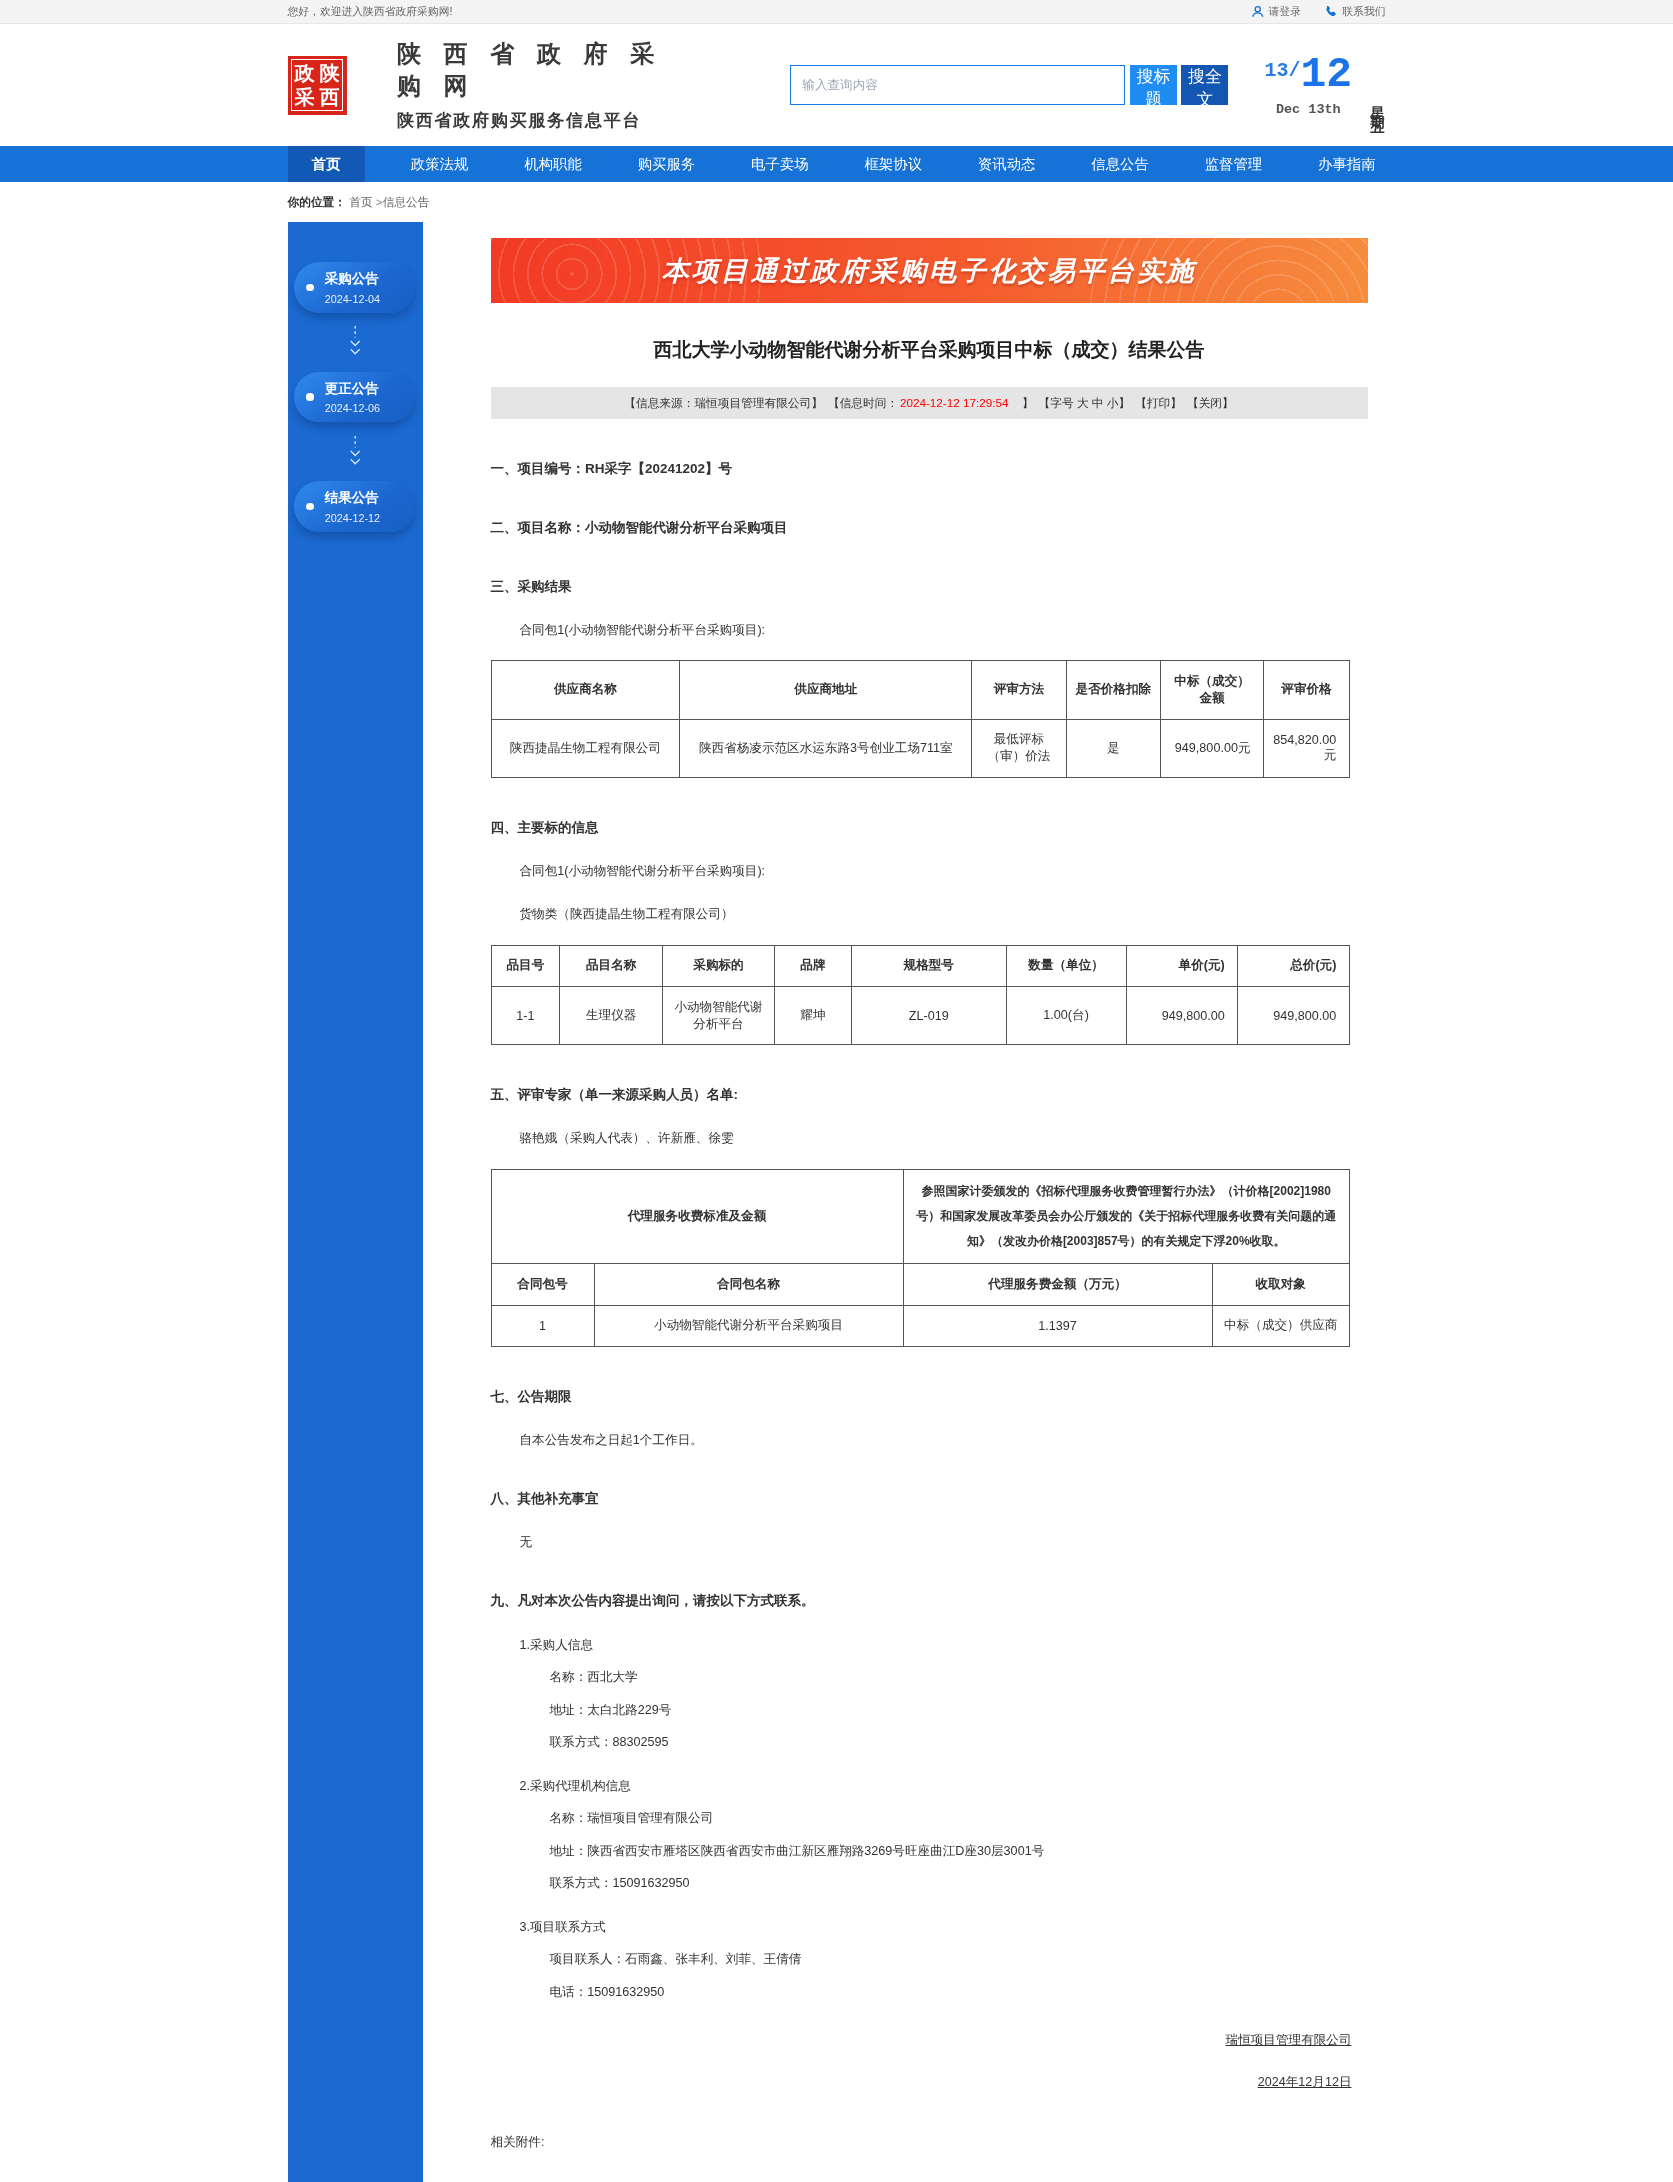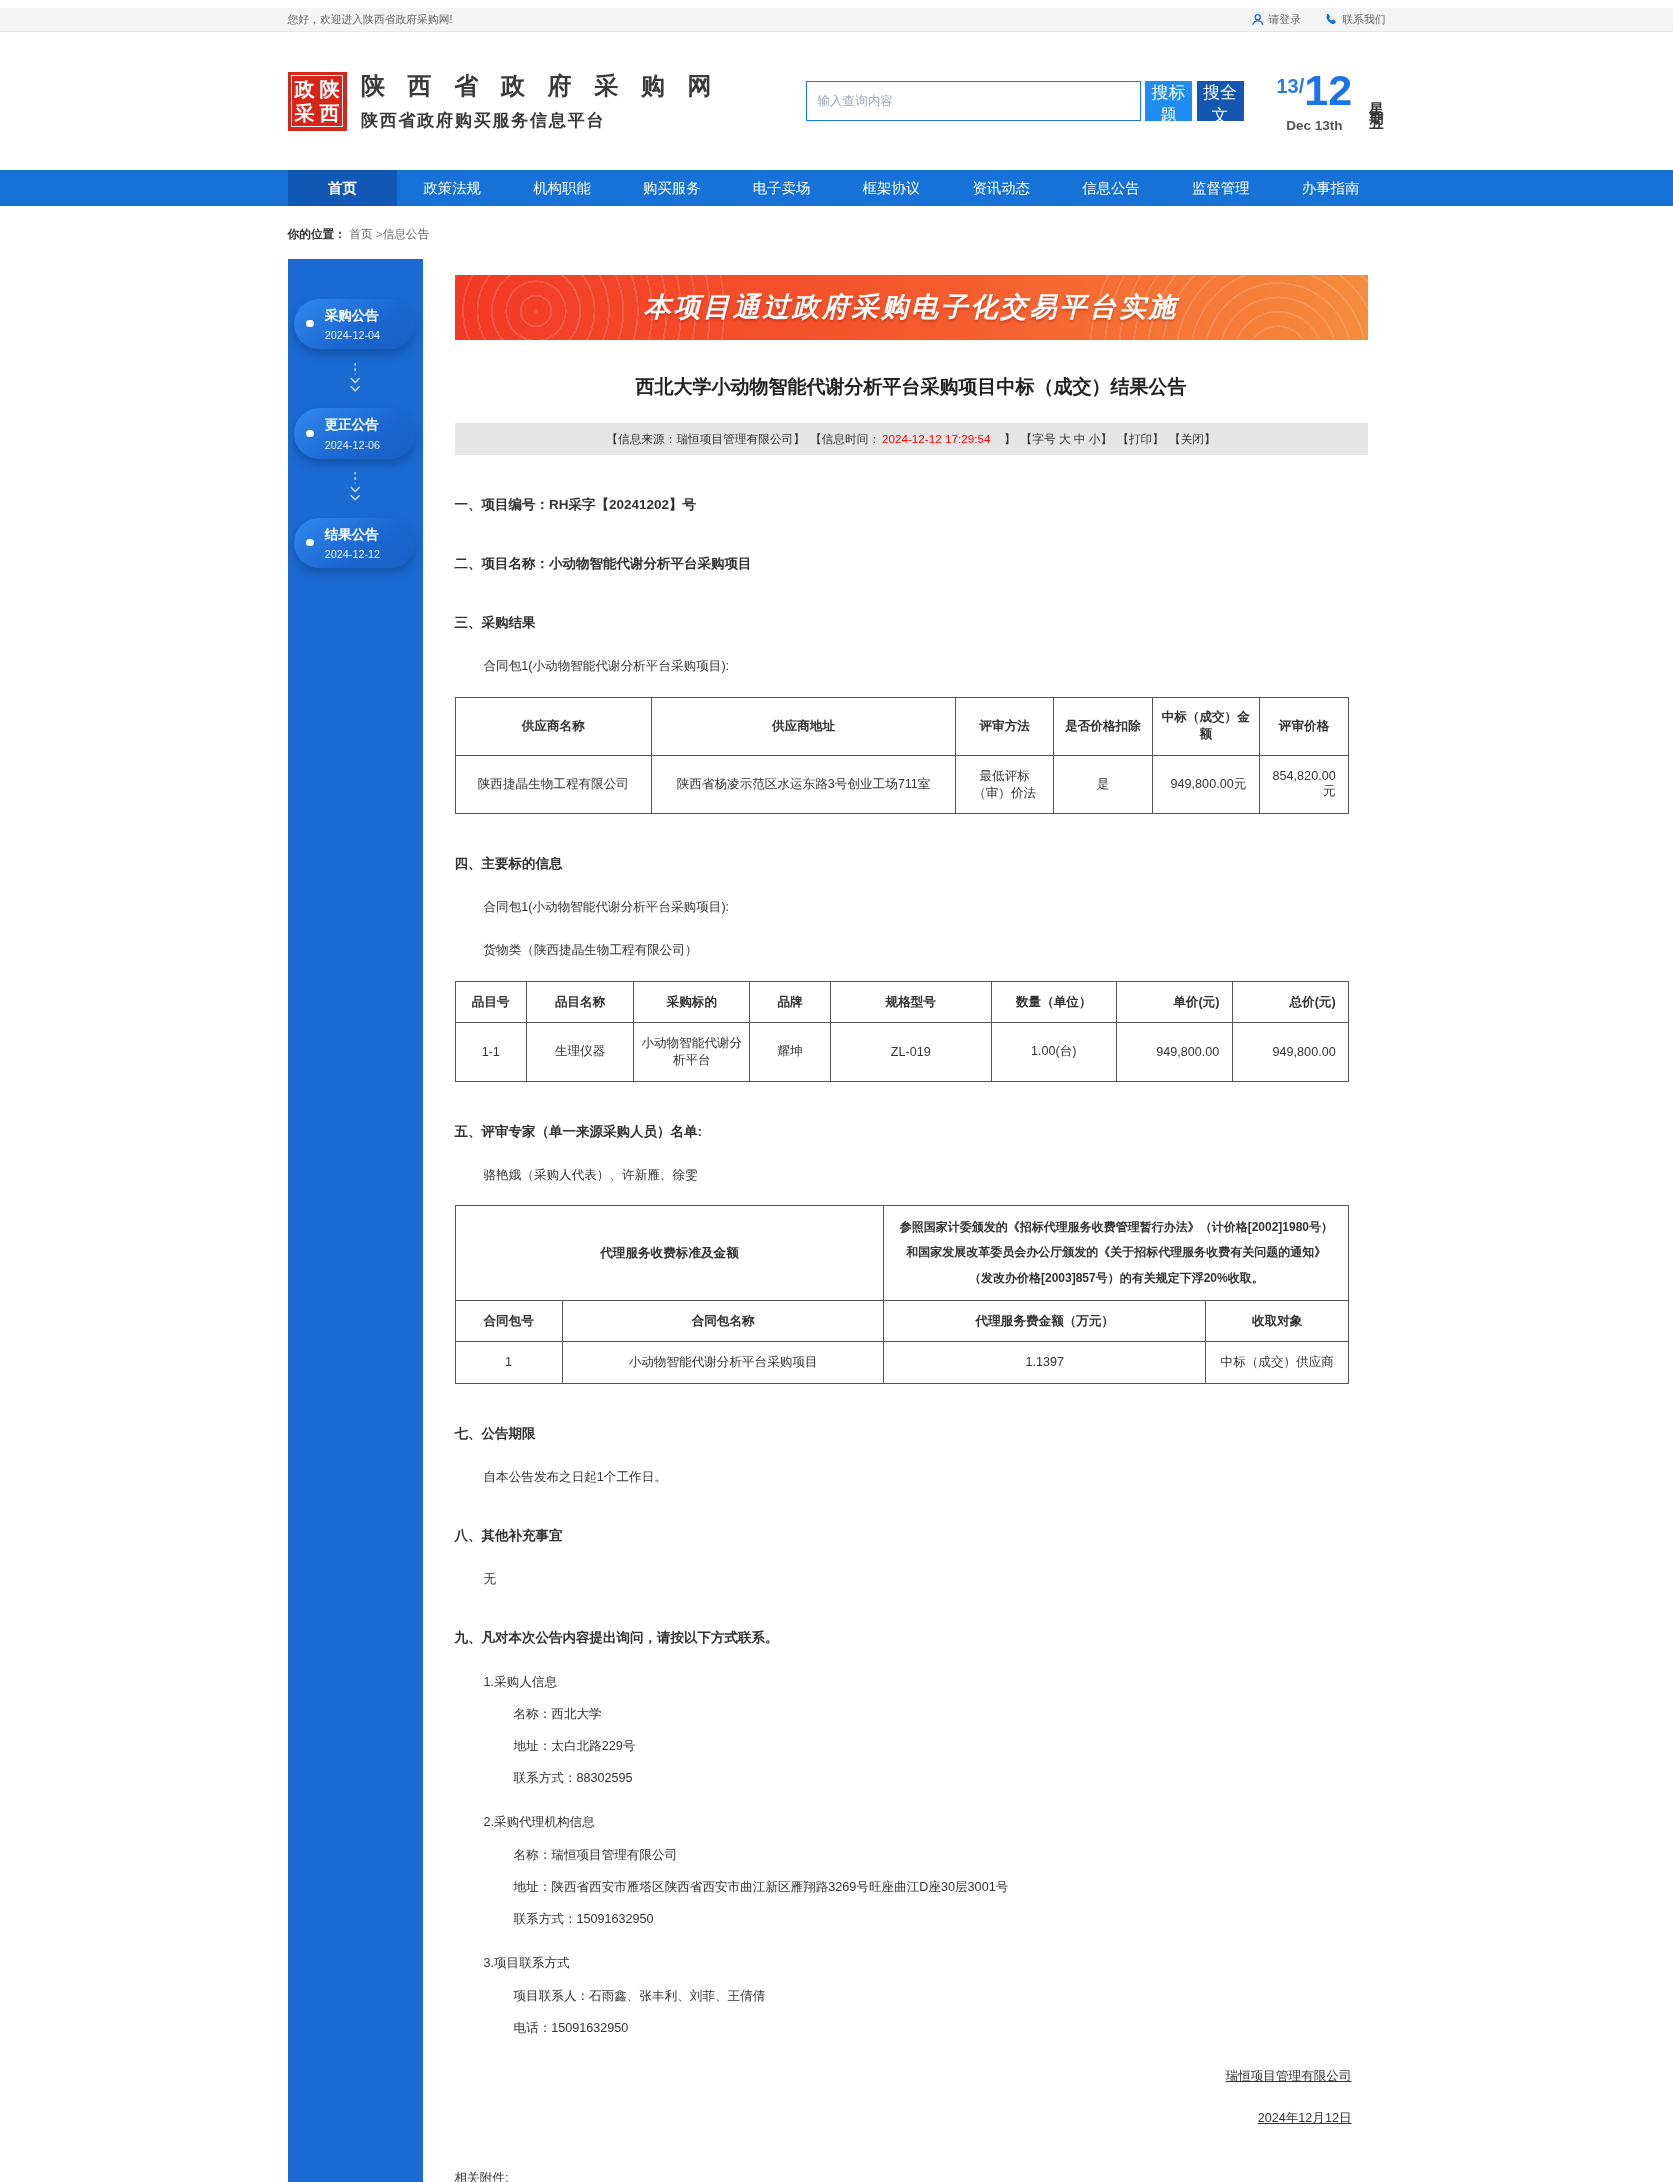--- a/index.html
+++ b/index.html
@@ -3,21 +3,21 @@
 <meta charset="utf-8">
 <style>
   * { box-sizing: border-box; margin: 0; padding: 0; }
   html, body { background: #ffffff; }
   body {
     width: 1673px;
     font-family: "Liberation Sans", "DejaVu Sans", sans-serif;
     color: #333;
     font-size: 12.6px;
   }
-  .container { width: 1098px; margin: 8px auto; }
+  .container { width: 1098px; margin: 0 auto; gap: 36px; }
 
   
   .topbar { height: 24px; background: #f4f4f4; border-bottom: 0.9px solid #e6e6e6; font-size: 10.8px; color: #666; }
   .topbar-inner { display: flex; align-items: center; height: 100%; }
   .topbar-right { margin-left: auto; display: flex; align-items: center; gap: 23.4px; }
   .top-link { display: inline-flex; align-items: flex-end; gap: 4.5px; color: #666; cursor: pointer; }
   .top-ic { display: inline-flex; }
 
   
   .header { background: #fff; height: 122px; }
@@ -27,21 +27,21 @@
   .logo-frame span { color: #fff; font-weight: bold; font-size: 20px; display: flex; align-items: center; justify-content: center; line-height: 1; }
   .titles { margin-left: 14.4px; }
   .site-title { font-size: 24px; font-weight: bold; color: #3a3a3a; letter-spacing: 8px; }
   .site-subtitle { font-size: 17px; font-weight: bold; color: #3a3a3a; letter-spacing: 1.8px; margin-top: 7.2px; }
   .search { margin-left: 86px; display: flex; align-items: center; gap: 4.5px; }
   .search input { width: 335px; height: 40px; border: 1.8px solid #1779e8; outline: none; padding: 0 10.8px; font-size: 12.6px; color: #333; }
   .search input::placeholder { color: #9aa7b5; }
   .search .btn { height: 40px; width: 47px; border: none; color: #fff; font-size: 17px; cursor: pointer; }
   .btn-title { background: #1e8cf0; }
   .btn-full { background: #1357b2; }
-  .datebox { margin-left: auto; display: flex; align-items: center; }
+  .datebox { margin-left: auto; display: flex; align-items: flex-end; font-family: Liberation Mono, monospace; }
   .date-nums { display: flex; align-items: flex-start; }
   .d-prefix { font-size: 20px; font-weight: bold; color: #2a7de0; margin-top: 5.4px; }
   .d-day { font-size: 43px; font-weight: bold; color: #1a73e8; line-height: 1; }
   .date-en { font-size: 13.5px; font-weight: bold; color: #555; margin-top: 5.4px; text-align: center; }
   .date-week { writing-mode: vertical-lr; font-size: 14.4px; font-weight: bold; color: #333; letter-spacing: 7.2px; margin-left: 14.4px; margin-top: 1.8px; }
 
   
   .nav { background: #1672d6; height: 36px; }
   .nav-inner { display: flex; height: 100%; }
   .nav-item { width: 110px; display: flex; align-items: center; justify-content: center; color: #fff; font-size: 14.4px; cursor: pointer; }

